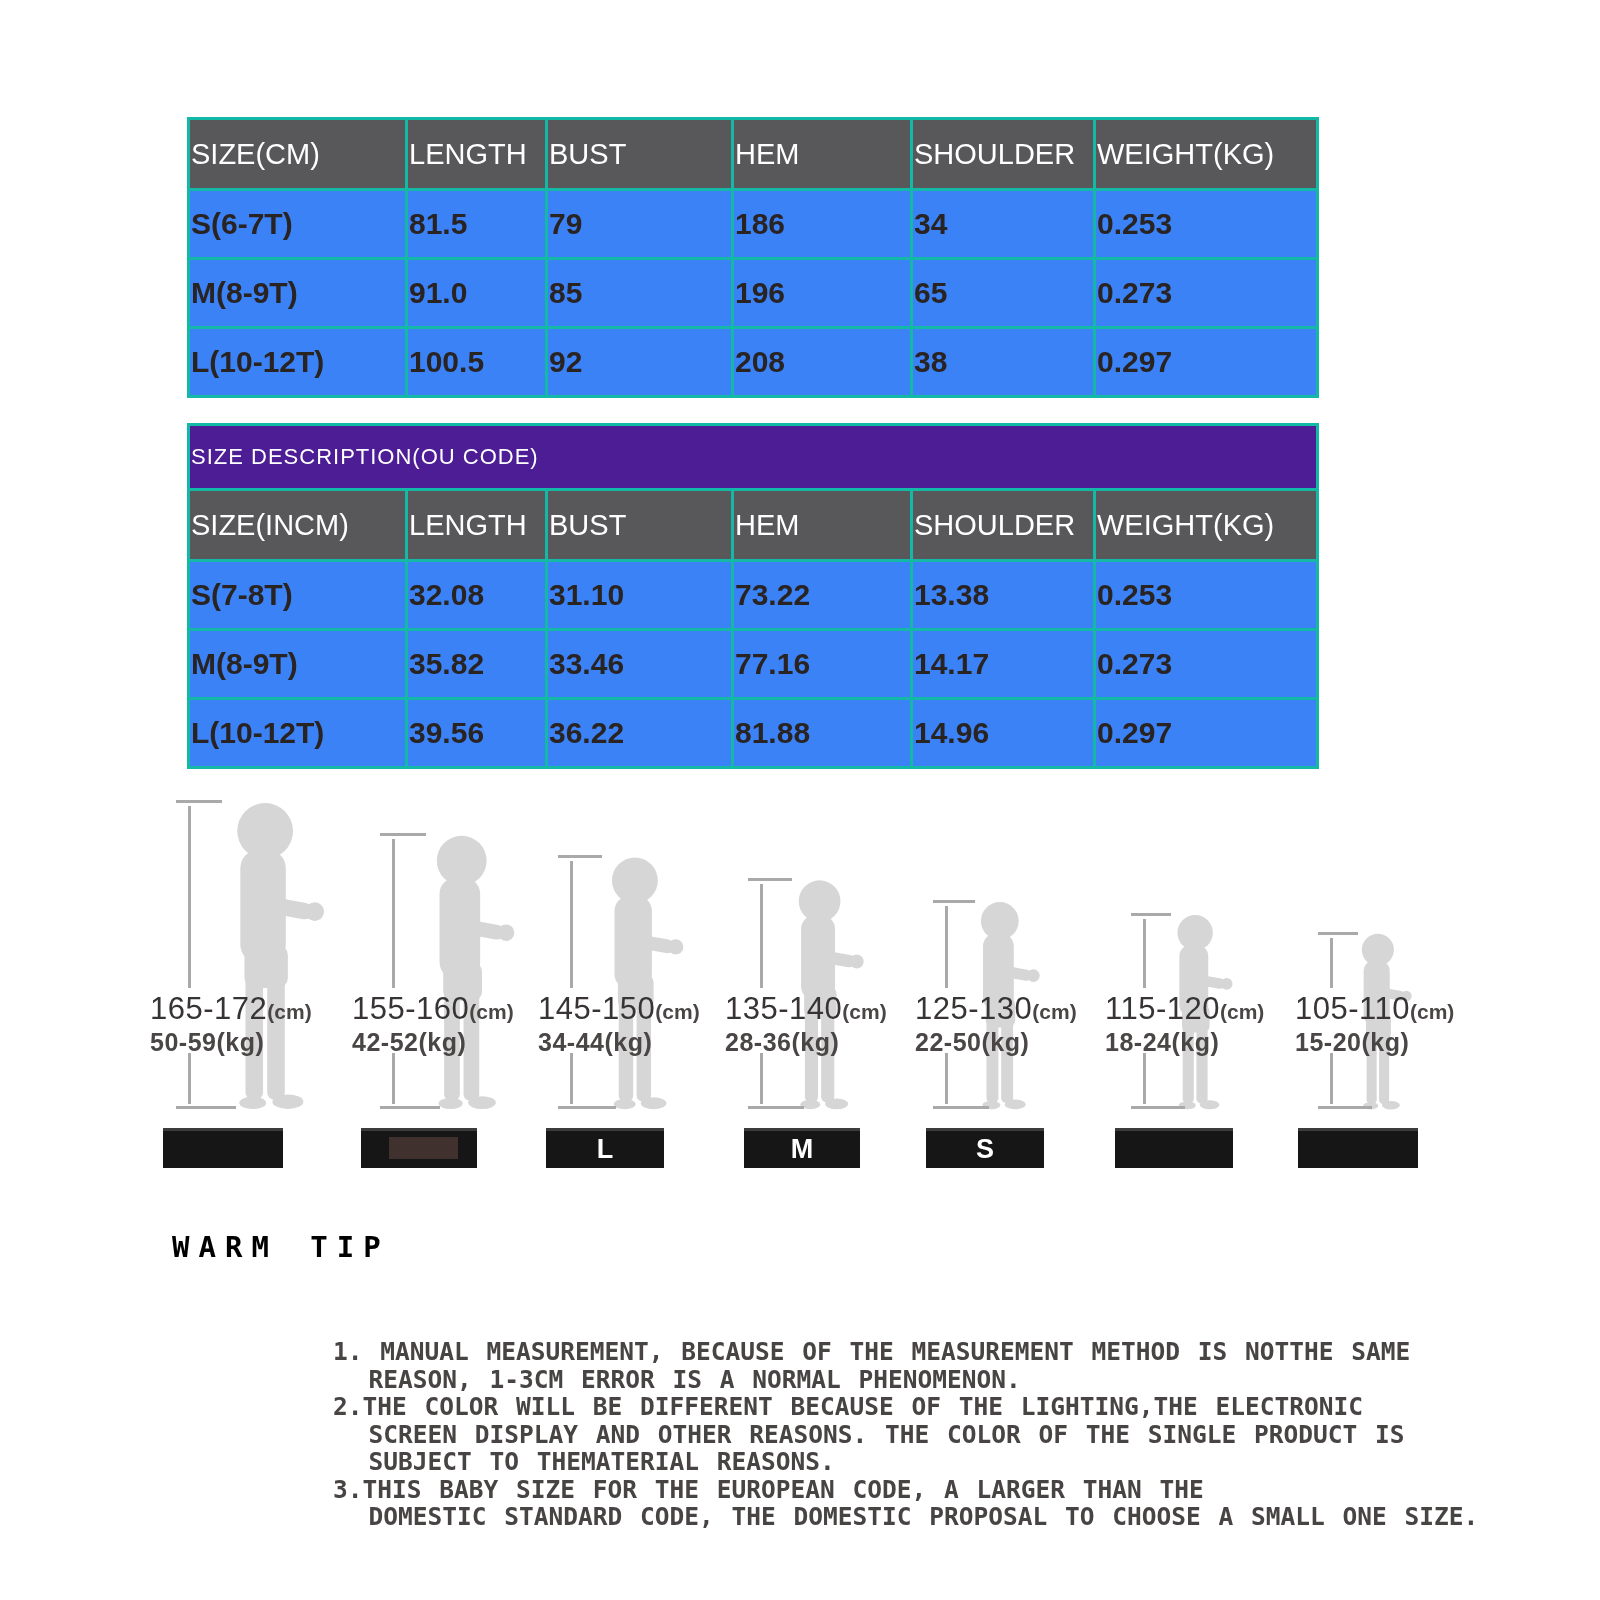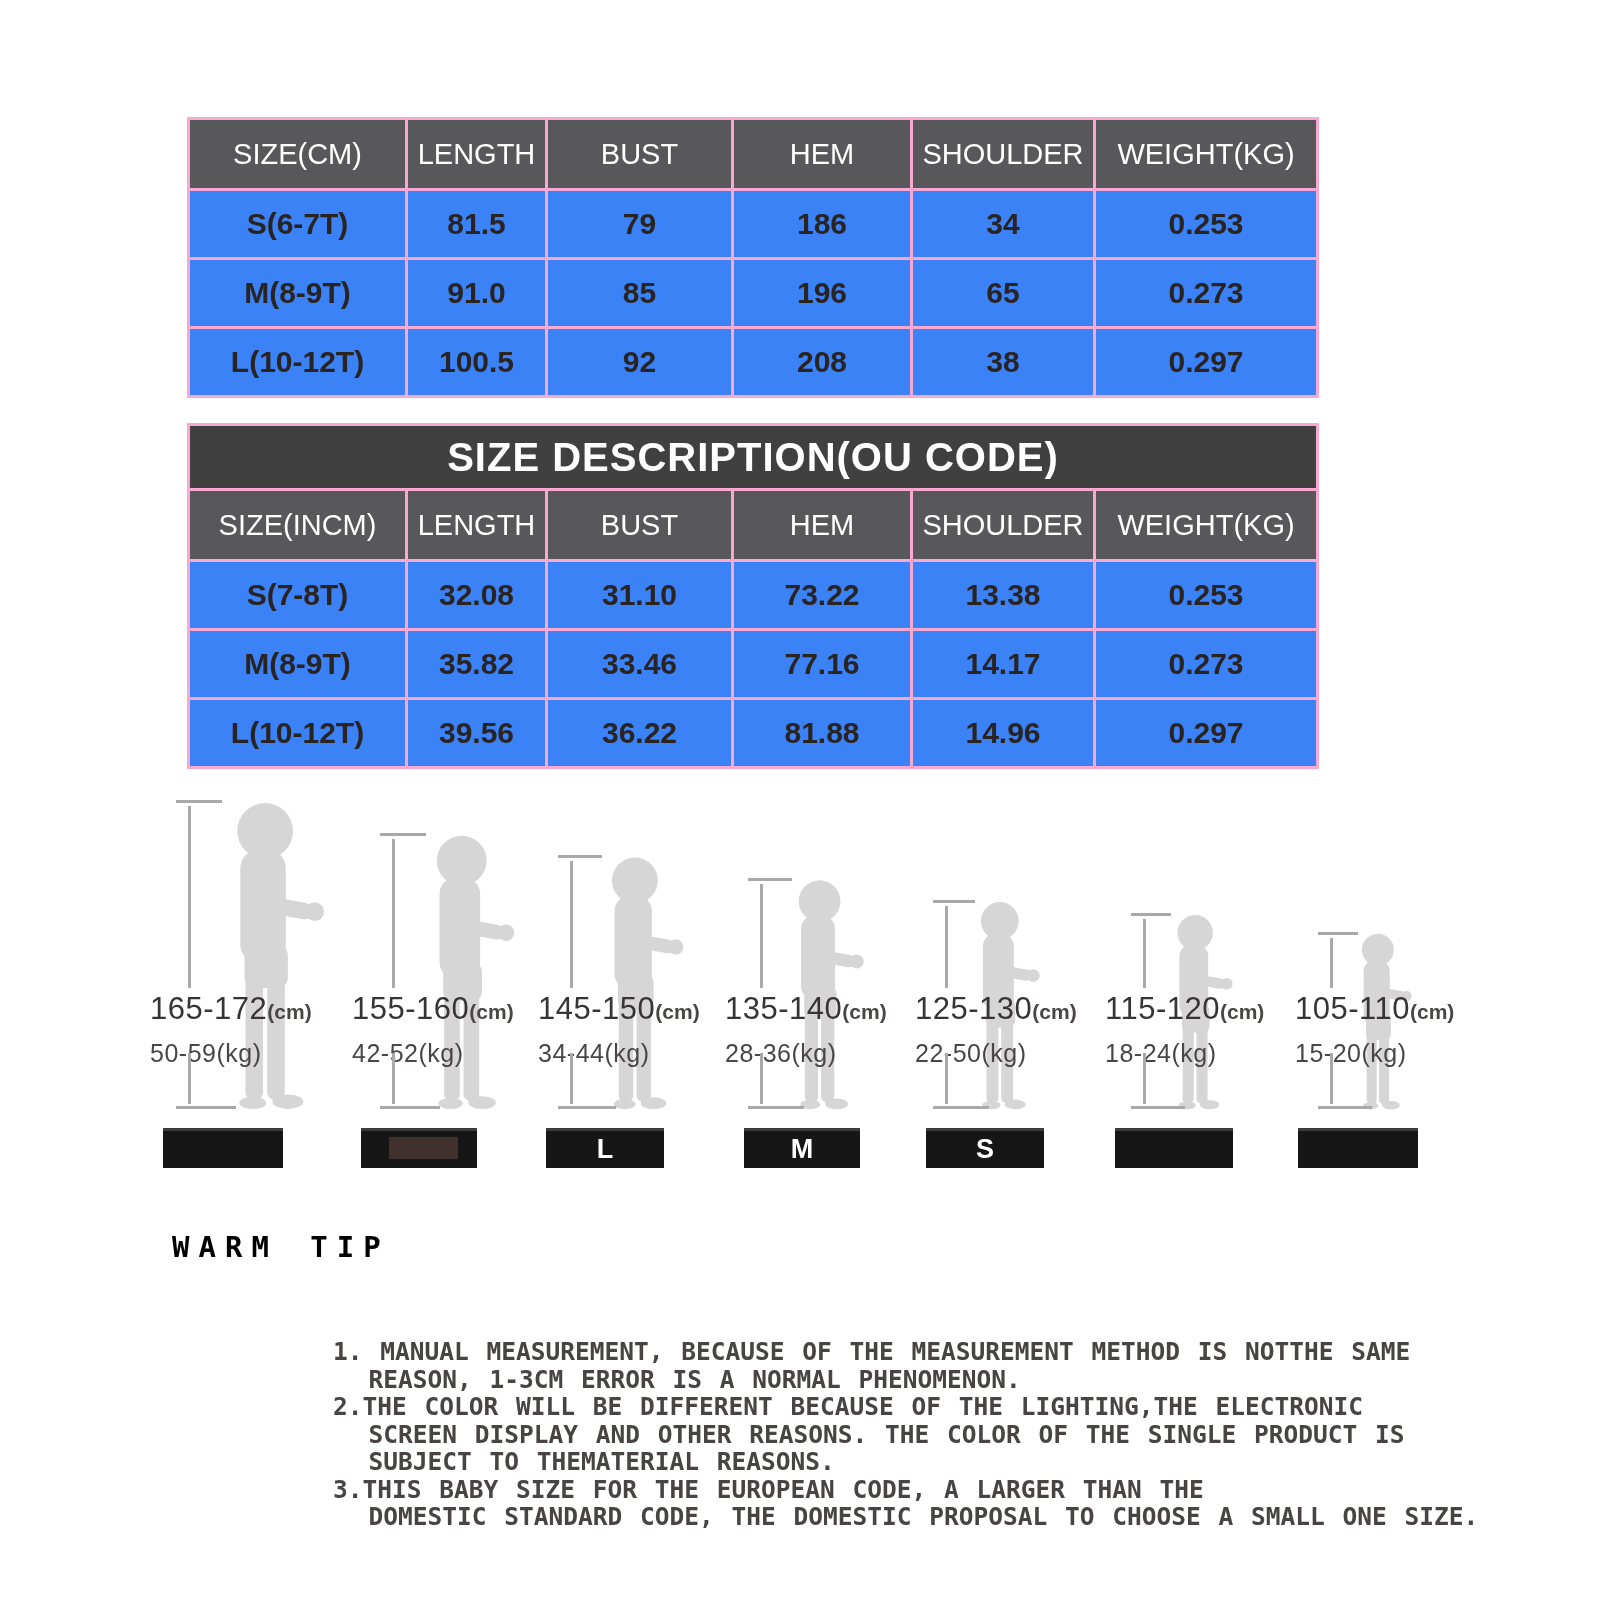--- a/index.html
+++ b/index.html
@@ -7,43 +7,43 @@
     width:1600px;height:1600px;position:relative;background:#ffffff;
     font-family:"Liberation Sans", sans-serif;
     overflow:hidden;
   }
   
   table.size-table{
     position:absolute;left:187px;width:1129px;
     border-collapse:collapse;table-layout:fixed;
   }
   table.size-table th, table.size-table td{
-    border:3px solid #f9a8d4;text-align:center;vertical-align:middle;
+    border:3px solid #14b8a6;text-align:left;vertical-align:middle;
     overflow:hidden;white-space:nowrap;
   }
   table.size-table th.colhead{
     background:#58585a;color:#ffffff;font-weight:400;font-size:29px;height:66px;
   }
   table.size-table td{
     background:#3b82f6;color:#292322;font-weight:700;font-size:30px;height:64px;
   }
   #table-cm{top:117px;}
   #table-in{top:423px;}
   #table-in th.table-title{
-    background:#404040;color:#ffffff;font-weight:700;font-size:40px;height:60px;
+    background:#4c1d95;color:#ffffff;font-weight:400;font-size:22px;height:60px;
     letter-spacing:1px;
   }
   
   .fig-part{position:absolute;}
   .measure-v{position:absolute;width:3px;background:#a9a9a9;}
   .measure-h{position:absolute;height:3px;background:#a9a9a9;}
   .fig-label{position:absolute;top:993px;white-space:nowrap;line-height:1.05;}
   .fig-label .range{font-size:31px;font-weight:400;color:#383434;letter-spacing:0.5px;margin-top:18px;}
   .fig-label .unit{font-size:21px;font-weight:700;color:#4a4646;}
-  .fig-label .wt{font-size:25px;font-weight:400;color:#4a4646;margin-top:14px;letter-spacing:0.5px;}
+  .fig-label .wt{font-size:25px;font-weight:700;color:#4a4646;margin-top:3px;letter-spacing:0.5px;}
   .size-bar{
     position:absolute;top:1128px;height:40px;background:#161616;
     border-top:3px solid #3c3c3c;box-sizing:border-box;
     display:flex;align-items:center;justify-content:center;
     color:#ffffff;font-weight:700;font-size:27px;
   }
   .redact{position:absolute;left:24%;top:15%;width:60%;height:62%;background:#40312e;}
   .sil{position:absolute;fill:#d6d6d6;}
   
   #warm-tip{

